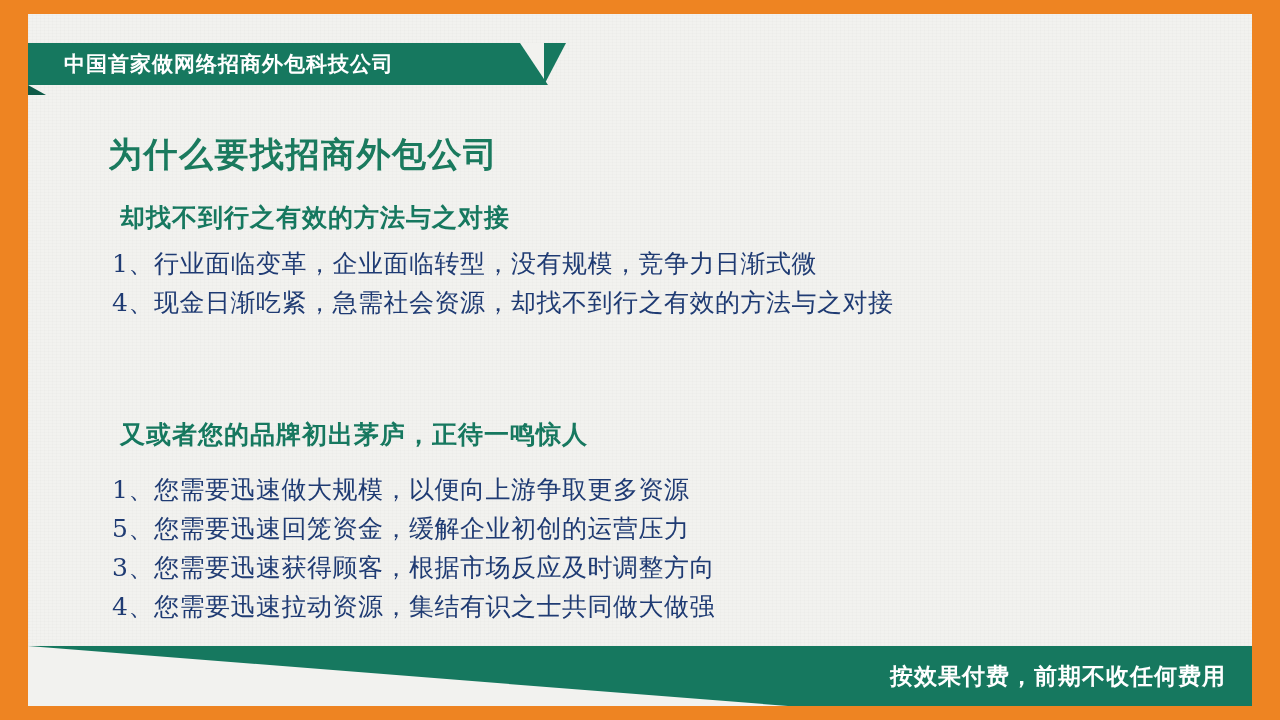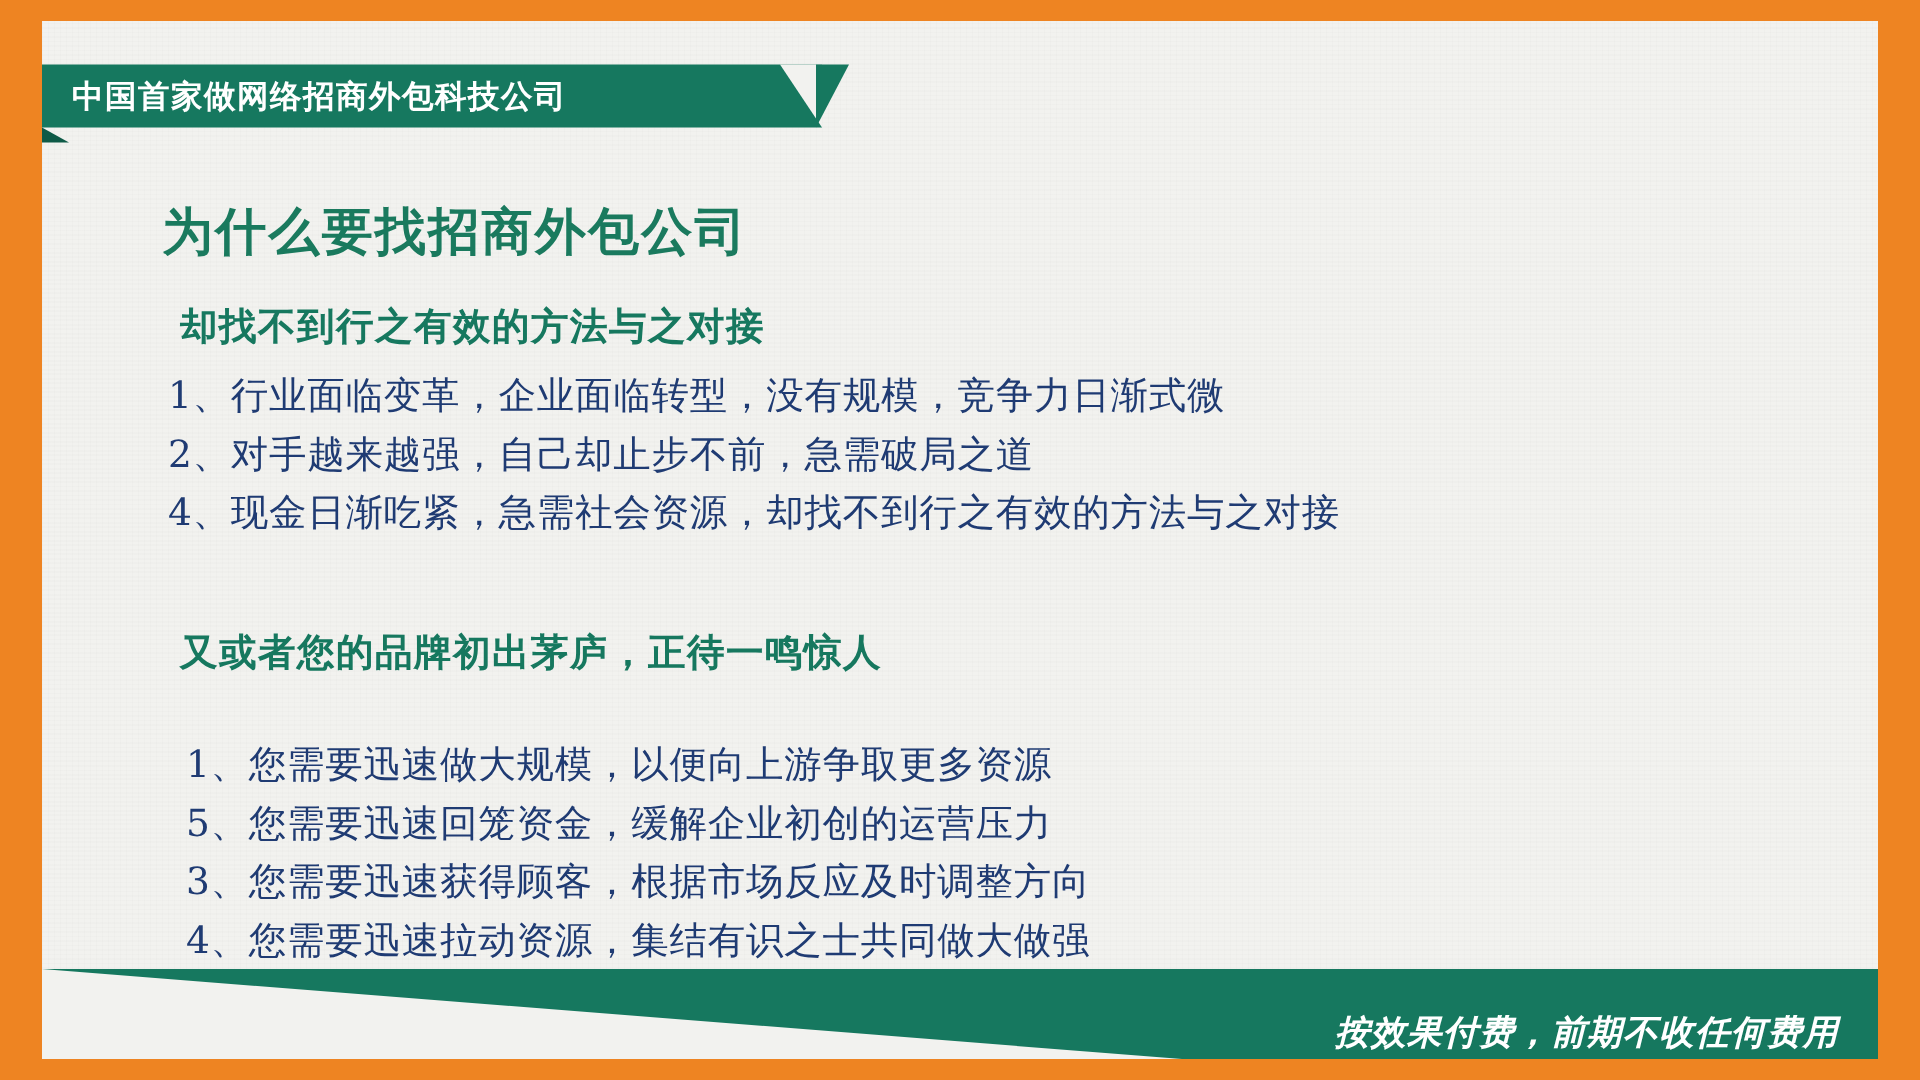--- a/index.html
+++ b/index.html
@@ -41,21 +41,21 @@
     width: 520px;
     background: #16785F;
     display: flex;
     align-items: center;
   }
   .ribbon-text {
     color: #FFFFFF;
     font-size: 21px;
     font-weight: bold;
     letter-spacing: 1px;
-    padding-left: 20px;
+    padding-left: 36px;
     white-space: nowrap;
   }
   .ribbon-notch {
     position: absolute;
     left: 492px;
     top: 29px;
     width: 0;
     height: 0;
     border-top: 42px solid #F2F2EF;
     border-left: 28px solid transparent;
@@ -115,21 +115,21 @@
   .list {
     position: absolute;
     left: 84px;
     color: #1F3B73;
     font-family: "DejaVu Serif", "Liberation Serif", serif;
     font-size: 25px;
     line-height: 39px;
     letter-spacing: 0.5px;
   }
   .list-1 { top: 230px; }
-  .list-2 { top: 476px; margin-left: 12px; }
+  .list-2 { top: 456px; }
   .list-item { white-space: nowrap; }
 
   
   .bottom-bar {
     position: absolute;
     left: 28px;
     top: 646px;
     width: 1224px;
     height: 60px;
     background: #16785F;
@@ -140,29 +140,28 @@
     left: 0;
     top: 0;
     width: 0;
     height: 0;
     border-bottom: 60px solid #F2F2EF;
     border-right: 760px solid transparent;
   }
   .bottom-text {
     position: absolute;
     right: 26px;
-    top: 12px;
+    top: 0;
     height: 60px;
     display: flex;
     align-items: center;
     color: #FFFFFF;
     font-size: 23px;
     font-weight: bold;
     letter-spacing: 1px;
-    font-style: italic;
   }
 </style>
 </head>
 <body>
 
 <div class="slide">
   <div class="page">
 
     <div class="ribbon">
       <span class="ribbon-text">中国首家做网络招商外包科技公司</span>
@@ -170,21 +169,20 @@
     <div class="ribbon-notch"></div>
     <div class="ribbon-tail"></div>
     <div class="ribbon-fold"></div>
 
     <div class="main-title">为什么要找招商外包公司</div>
 
     <div class="section-1-head">却找不到行之有效的方法与之对接</div>
 
     <div class="list list-1">
       <div class="list-item">1、行业面临变革，企业面临转型，没有规模，竞争力日渐式微</div>
-      <div class="list-item">2、对手越来越强，自己却止步不前，急需破局之道</div>
       <div class="list-item">4、现金日渐吃紧，急需社会资源，却找不到行之有效的方法与之对接</div>
     </div>
 
     <div class="section-2-head">又或者您的品牌初出茅庐，正待一鸣惊人</div>
 
     <div class="list list-2">
       <div class="list-item">1、您需要迅速做大规模，以便向上游争取更多资源</div>
       <div class="list-item">5、您需要迅速回笼资金，缓解企业初创的运营压力</div>
       <div class="list-item">3、您需要迅速获得顾客，根据市场反应及时调整方向</div>
       <div class="list-item">4、您需要迅速拉动资源，集结有识之士共同做大做强</div>

